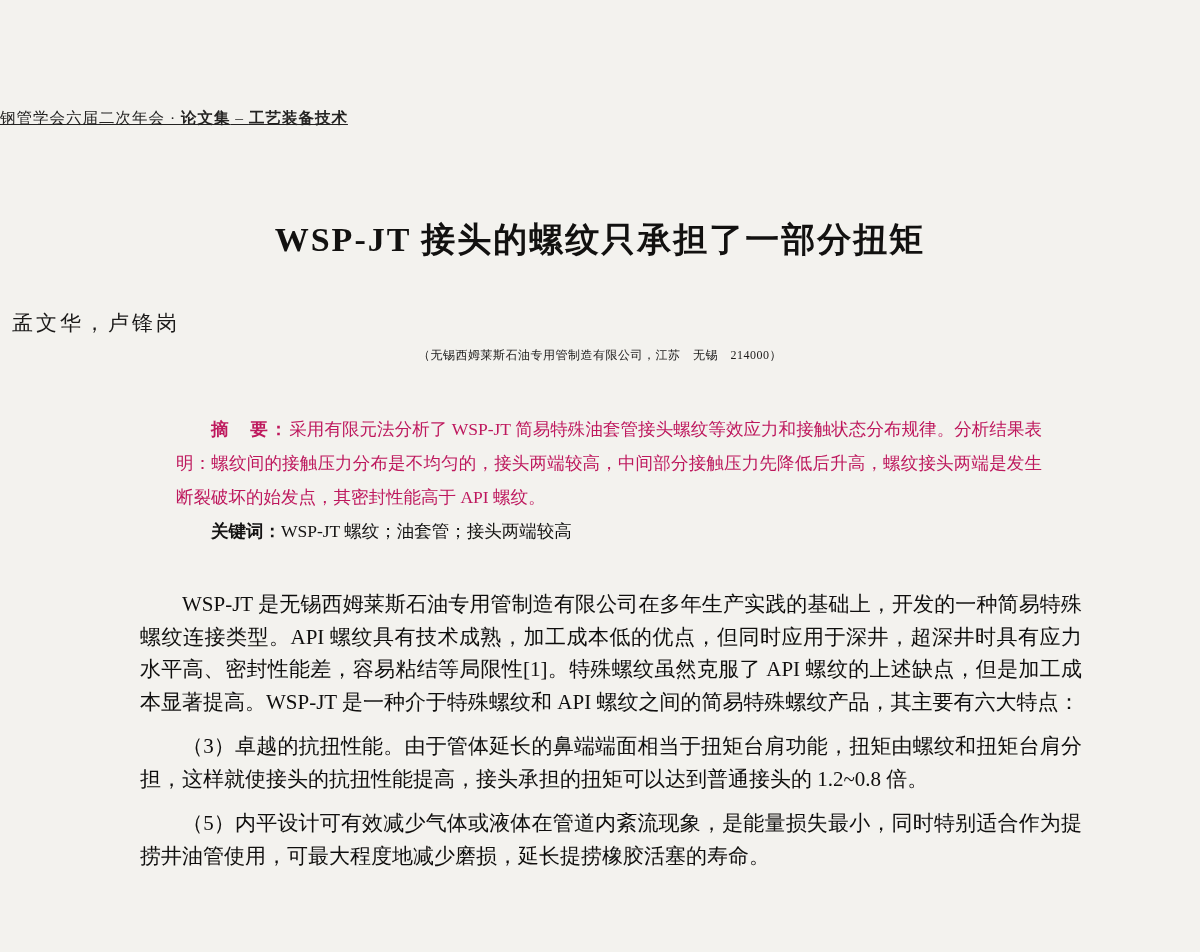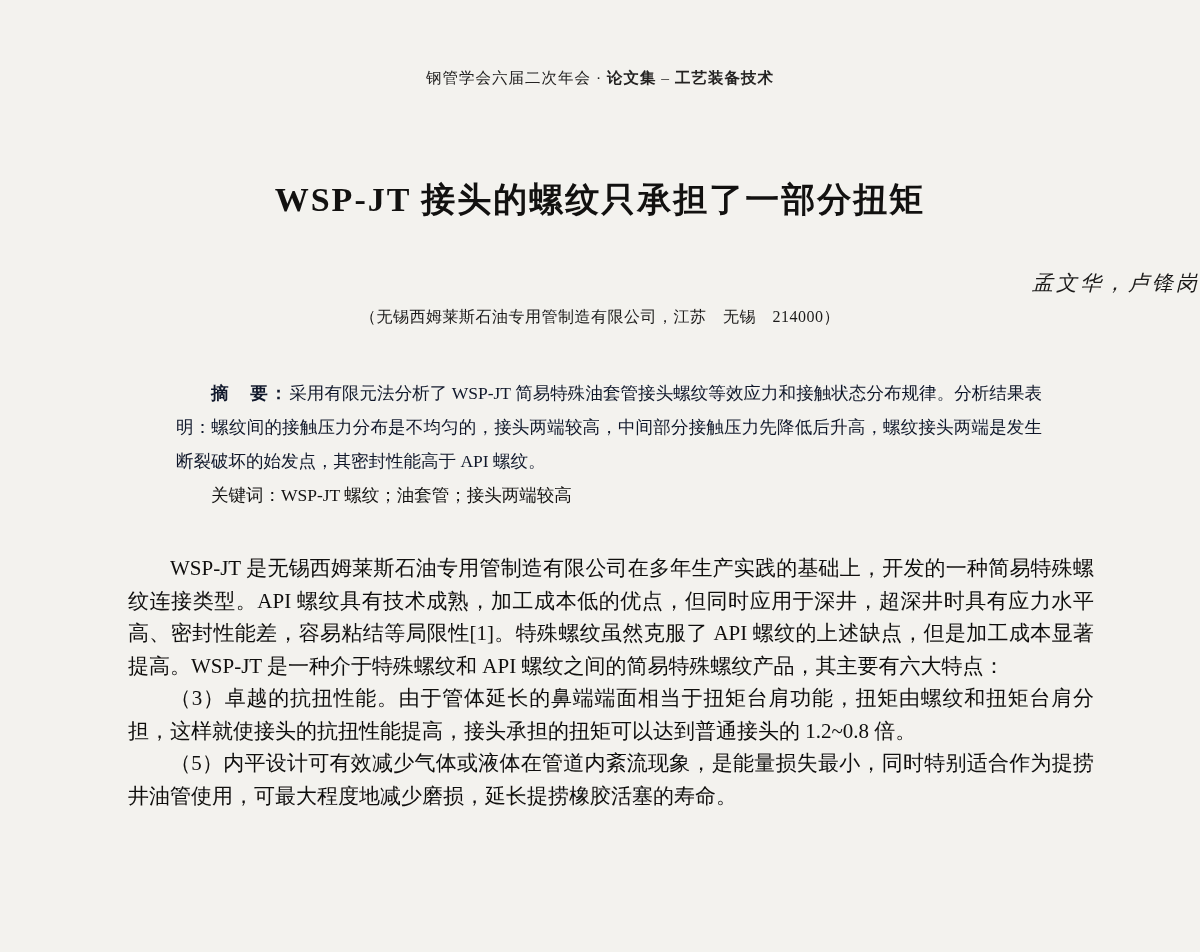--- a/index.html
+++ b/index.html
@@ -12,76 +12,76 @@
     width: 1200px;
     height: 952px;
     margin: 0 auto;
     background: #f3f2ee;
     color: #171615;
     font-family: "Liberation Serif", "DejaVu Serif", serif;
     overflow: hidden;
     box-sizing: border-box;
   }
   .running-header {
-    margin-top: 68px;
-    text-align: center;
+    margin-top: 108px;
     font-size: 15.5px;
     letter-spacing: 1px;
     color: #242322;
+    text-decoration: underline;
   }
   .running-header .bold { font-weight: bold; }
   .paper-title {
     margin-top: 88px;
     text-align: center;
     font-size: 34px;
     font-weight: bold;
     letter-spacing: 2px;
     color: #121110;
   }
   .authors {
     margin-top: 46px;
-    text-align: right;
+    text-align: left;
     font-size: 21px;
     letter-spacing: 3px;
-    font-style: italic;
     color: #1b1a19;
+    margin-left: 12px;
   }
   .affiliation {
     margin-top: 10px;
     text-align: center;
-    font-size: 16px;
+    font-size: 12px;
     letter-spacing: 0.5px;
     color: #1b1a19;
   }
   .abstract-block {
     margin: 48px 158px 0 176px;
     font-size: 17.5px;
     line-height: 34px;
     text-align: justify;
-    color: #0f172a;
+    color: #be185d;
   }
   .abstract-block .para { text-indent: 2em; }
   .abstract-block .label { font-weight: bold; letter-spacing: 2px; }
   .keywords-line {
     margin: 0 158px 0 176px;
     font-size: 17.5px;
     line-height: 34px;
     text-indent: 2em;
     color: #131211;
   }
-  .keywords-line .label { font-weight: normal; }
+  .keywords-line .label { font-weight: bold; }
   .body-text {
     margin: 40px 106px 0 128px;
     font-size: 21px;
     line-height: 32.5px;
     text-align: justify;
     color: #0f0e0d;
   }
   .body-text p {
-    margin: 0;
+    margin: 12px;
     text-indent: 2em;
   }
 </style>
 </head>
 <body>
 
 <div class="page">
 
   <div class="running-header">
     <span>钢管学会六届二次年会 · </span><span class="bold">论文集</span><span> – </span><span class="bold">工艺装备技术</span>

